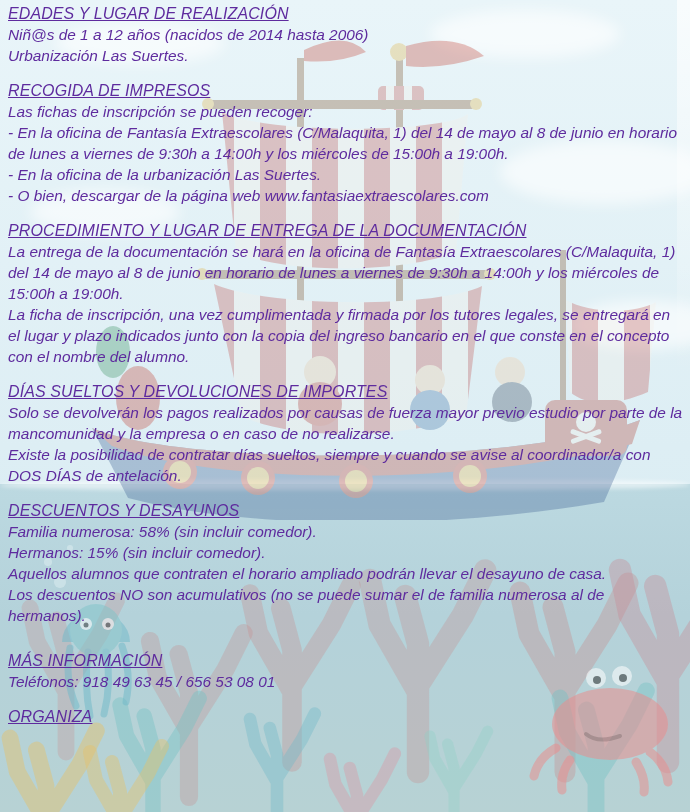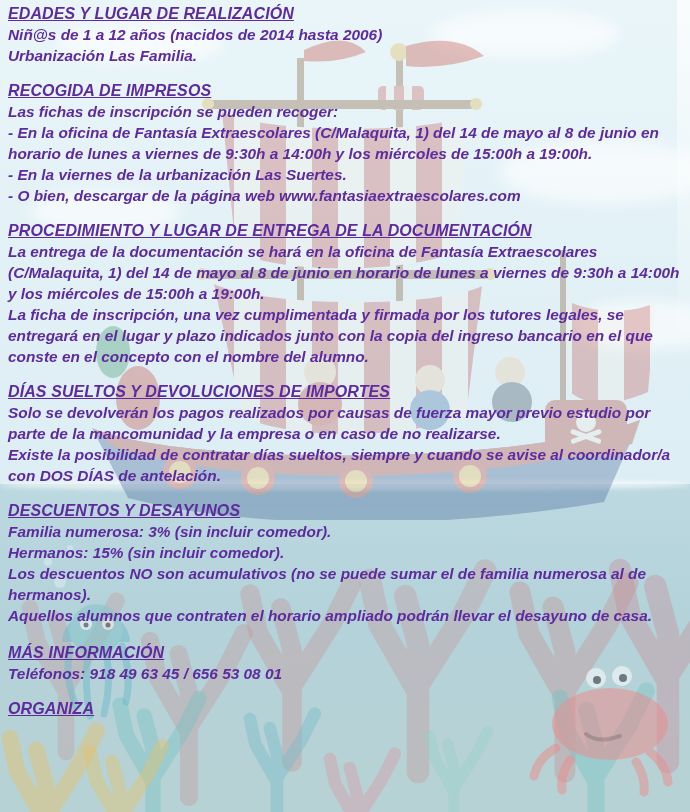--- a/index.html
+++ b/index.html
@@ -35,32 +35,32 @@
   svg.ship{position:absolute;left:0;top:0;}
   svg.reef{position:absolute;left:0;bottom:0;}
 
   
   .content{
     position:absolute;left:0;top:0;width:690px;height:812px;
     box-sizing:border-box;padding:3px 6px 0 8px;
     z-index:5;
   }
   .content, .content p, .content h2{
-    font-style:italic;font-weight:bold;
+    font-style:italic;font-weight:normal;
     color:#5e2b9e;
   }
   section{margin:0 0 14px 0;}
   h2{
     margin:0;font-size:16px;line-height:21px;
     text-decoration:underline;letter-spacing:.1px;
     color:#57259b;
   }
   p{margin:0;font-size:15.4px;line-height:21px;max-width:682px;}
   .sec-dias{margin-top:12px;}
-  .sec-mas{margin-top:16px;}
+  .sec-mas{margin-top:24px;}
   .sec-organiza{margin-top:14px;}
 </style>
 </head>
 <body>
 
 <div class="page">
 
   <div class="sky"></div>
   <div class="cloud" style="left:55px;top:22px;width:170px;height:42px;"></div>
   <div class="cloud" style="left:430px;top:10px;width:190px;height:48px;"></div>
@@ -182,49 +182,49 @@
     </g>
   </svg>
 
   <div class="edge-strip"></div>
 
   <div class="content">
 
     <section>
       <h2>EDADES Y LUGAR DE REALIZACIÓN</h2>
       <p>Niñ@s de 1 a 12 años (nacidos de 2014 hasta 2006)</p>
-      <p>Urbanización Las Familia.</p>
+      <p>Urbanización Las Suertes.</p>
     </section>
 
     <section>
       <h2>RECOGIDA DE IMPRESOS</h2>
       <p>Las fichas de inscripción se pueden recoger:</p>
       <p>- En la oficina de Fantasía Extraescolares (C/Malaquita, 1) del 14 de mayo al 8 de junio en horario de lunes a viernes de 9:30h a 14:00h y los miércoles de 15:00h a 19:00h.</p>
-      <p>- En la viernes de la urbanización Las Suertes.</p>
+      <p>- En la oficina de la urbanización Las Suertes.</p>
       <p>- O bien, descargar de la página web www.fantasiaextraescolares.com</p>
     </section>
 
     <section>
       <h2>PROCEDIMIENTO Y LUGAR DE ENTREGA DE LA DOCUMENTACIÓN</h2>
       <p>La entrega de la documentación se hará en la oficina de Fantasía Extraescolares (C/Malaquita, 1) del 14 de mayo al 8 de junio en horario de lunes a viernes de 9:30h a 14:00h y los miércoles de 15:00h a 19:00h.</p>
       <p>La ficha de inscripción, una vez cumplimentada y firmada por los tutores legales, se entregará en el lugar y plazo indicados junto con la copia del ingreso bancario en el que conste en el concepto con el nombre del alumno.</p>
     </section>
 
     <section class="sec-dias">
       <h2>DÍAS SUELTOS Y DEVOLUCIONES DE IMPORTES</h2>
       <p>Solo se devolverán los pagos realizados por causas de fuerza mayor previo estudio por parte de la mancomunidad y la empresa o en caso de no realizarse.</p>
       <p>Existe la posibilidad de contratar días sueltos, siempre y cuando se avise al coordinador/a con DOS DÍAS de antelación.</p>
     </section>
 
     <section class="sec-dias">
       <h2>DESCUENTOS Y DESAYUNOS</h2>
-      <p>Familia numerosa: 3% (sin incluir comedor).</p>
+      <p>Familia numerosa: 58% (sin incluir comedor).</p>
       <p>Hermanos: 15% (sin incluir comedor).</p>
+      <p>Aquellos alumnos que contraten el horario ampliado podrán llevar el desayuno de casa.</p>
       <p>Los descuentos NO son acumulativos (no se puede sumar el de familia numerosa al de hermanos).</p>
-      <p>Aquellos alumnos que contraten el horario ampliado podrán llevar el desayuno de casa.</p>
     </section>
 
     <section class="sec-mas">
       <h2>MÁS INFORMACIÓN</h2>
       <p>Teléfonos: 918 49 63 45 / 656 53 08 01</p>
     </section>
 
     <section class="sec-organiza">
       <h2>ORGANIZA</h2>
 

